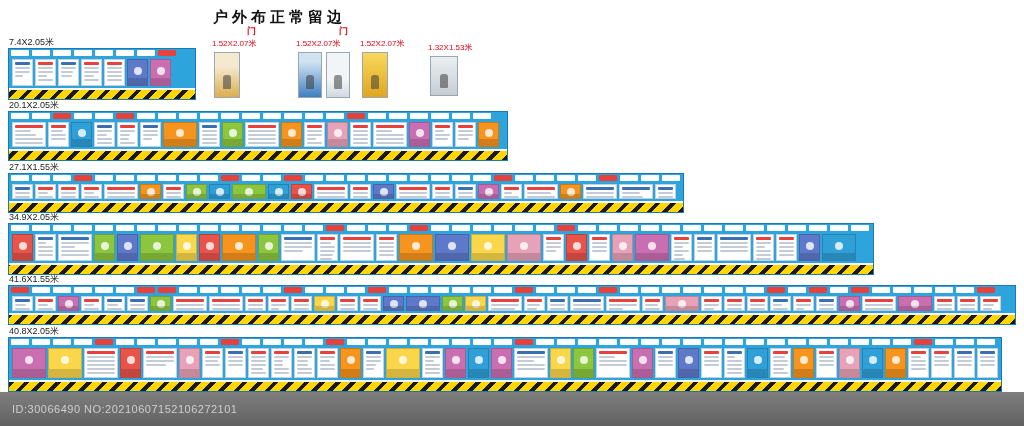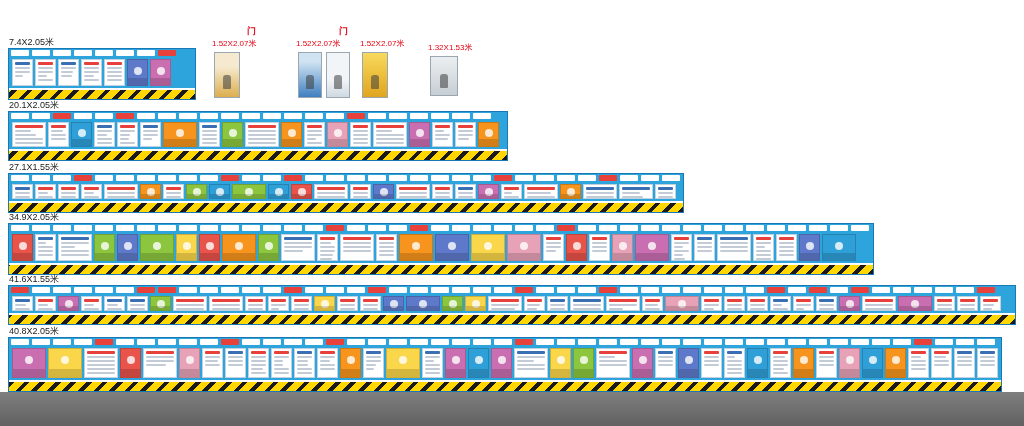--- a/index.html
+++ b/index.html
@@ -54,20 +54,21 @@
   }
   .wm-left{display:flex;align-items:center;gap:7px;}
   .wm-logo-text{color:#ffffff;font-weight:bold;font-size:17px;letter-spacing:1px;}
   .wm-url{color:#e4e4e4;font-size:13px;}
   .wm-id{color:#cfcfcf;font-size:11px;letter-spacing:.5px;}
 </style>
 </head>
 <body>
 
 <div class="canvas">
+  <div class="page-title">户外布正常留边</div>
 
   <span class="door-label" id="door0">门</span>
   <span class="door-label" id="door1">门</span>
 
   <div id="posters-root">
       <div class="poster-label" style="left: 212px; top: 39px;">1.52X2.07米</div>
       <div class="poster-thumb pv-worker" style="left: 214px; top: 52px; width: 26px; height: 46px;">
         <div class="fig"></div>
       </div>
       <div class="poster-label" style="left: 296px; top: 39px;">1.52X2.07米</div>
@@ -1151,14 +1152,15 @@
             <div class="ln"></div>
             <div class="ln"></div>
             <div class="ln"></div>
           </div>
         </div>
         <div class="hazard"></div>
       </div>
     </div>
 
   <div class="watermark-bar">
+    <span class="wm-id">ID:30066490 NO:20210607152106272101</span>
   </div>
 </div>
 
 </body></html>

